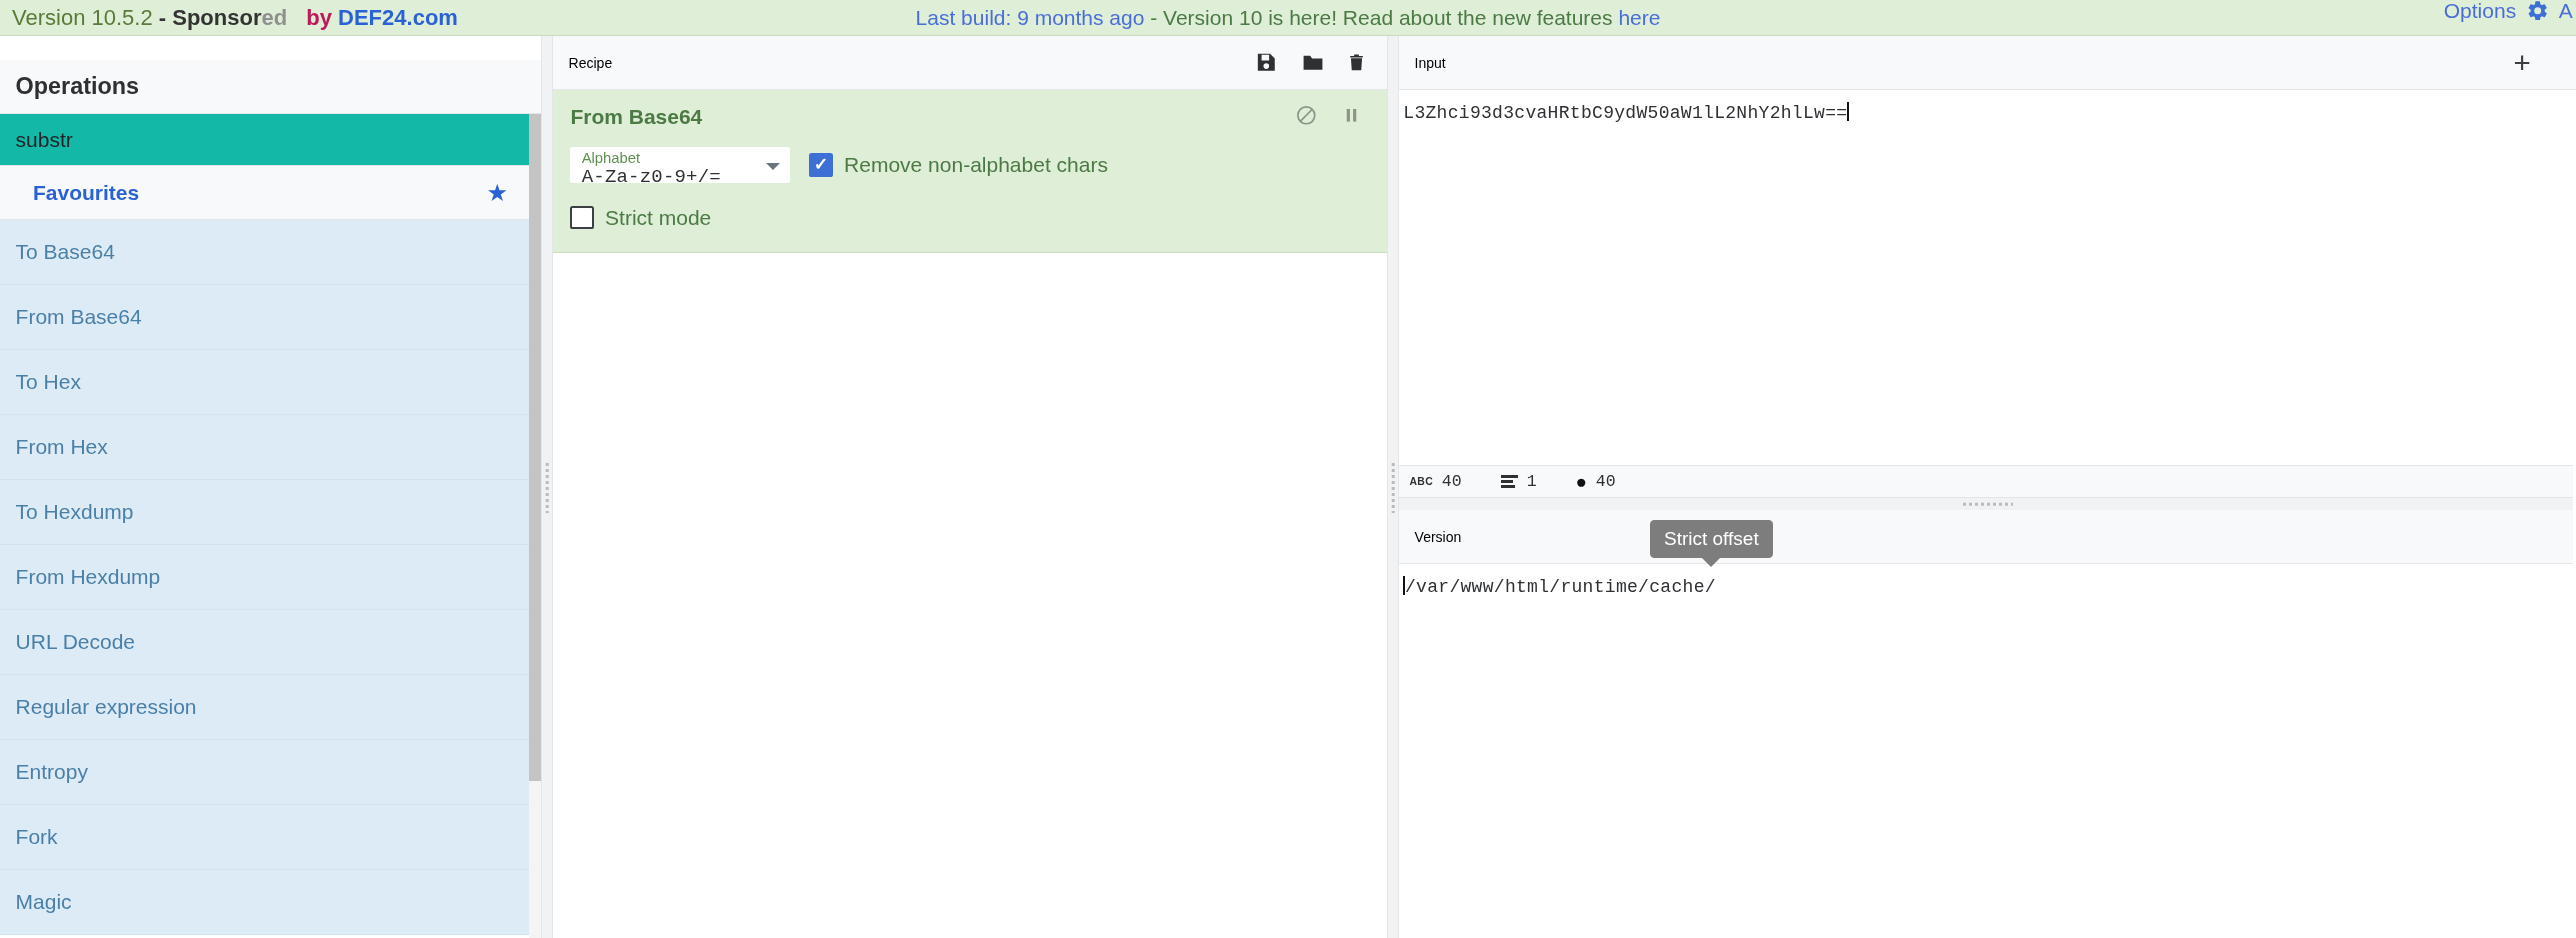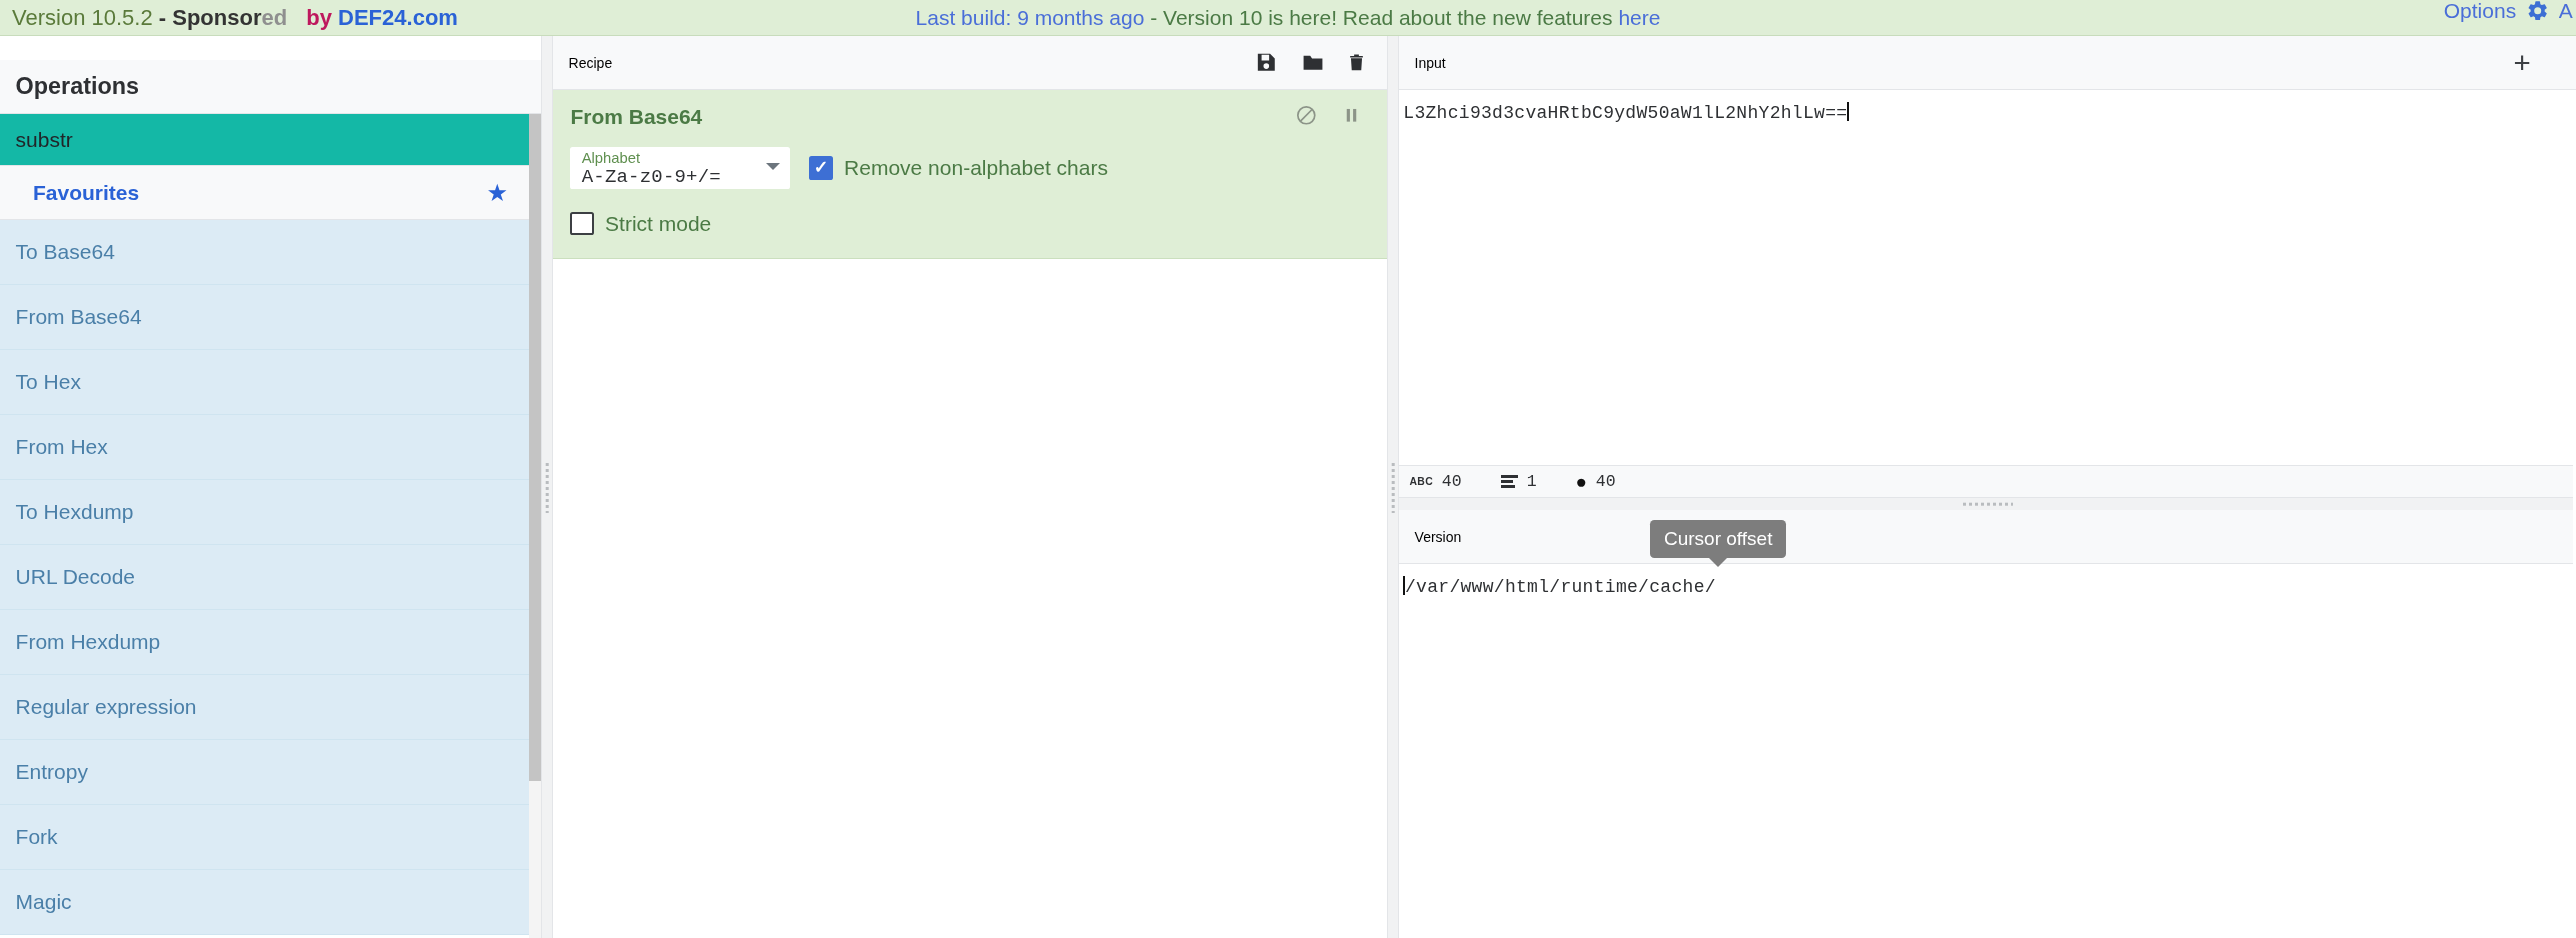--- a/index.html
+++ b/index.html
@@ -123,21 +123,21 @@
   }
   .op-block-head {
     display: flex; align-items: center; justify-content: space-between;
     margin-bottom: 17.4px; padding-right: 8.7px;
   }
   .op-block-title { font-size: 21px; font-weight: bold; color: #4b7a45; }
   .op-block-icons { display: flex; align-items: center; gap: 24px; }
   .op-block-icons .ic { color: #8c9488; }
   .op-row { display: flex; align-items: center; gap: 19px; }
   .field {
-    position: relative; width: 220px; height: 42px;
+    position: relative; width: 220px; height: 36px;
     background: #fff; border-radius: 2.6px;
     padding: 4.3px 28px 0 11.3px;
   }
   .field .flabel { font-size: 14.8px; color: #5f8f4f; line-height: 1.05; }
   .field .fvalue {
     font-family: "Liberation Mono", monospace;
     font-size: 19px; color: #2e3033; line-height: 1.1; letter-spacing: 0.2px;
   }
   .field .caret {
     position: absolute; right: 10.4px; top: 15.6px;
@@ -266,24 +266,24 @@
         <div class="op-item">
             <span>To Hex</span>
           </div>
         <div class="op-item">
             <span>From Hex</span>
           </div>
         <div class="op-item">
             <span>To Hexdump</span>
           </div>
         <div class="op-item">
+            <span>From Hexdump</span>
+          </div>
+        <div class="op-item">
             <span>URL Decode</span>
-          </div>
-        <div class="op-item">
-            <span>From Hexdump</span>
           </div>
         <div class="op-item">
             <span>Regular expression</span>
           </div>
         <div class="op-item">
             <span>Entropy</span>
           </div>
         <div class="op-item">
             <span>Fork</span>
           </div>
@@ -372,21 +372,21 @@
       <div class="io-title">
         <span class="ttl">Input</span>
         <span class="io-icons">
           <span class="plus-ico">+</span>
           <span class="cut-ico"><span class="bar"></span></span>
         </span>
       </div>
 
       <div class="input-area">
         <span class="mono-text">L3Zhci93d3cvaHRtbC9ydW50aW1lL2NhY2hlLw==</span><span class="caret-bar"></span>
-        <div class="tooltip" style="left:251px; top:430px;">Cursor offset</div>
+        <div class="tooltip" style="left:251px; top:430px;">Strict offset</div>
       </div>
 
       <div class="status-bar">
         <span class="stat">
           <span class="abc-ico">ABC</span>
           <span class="val">40</span>
         </span>
         <span class="stat">
           <span class="lines-ico">
             <i style="width:17.4px"></i>

